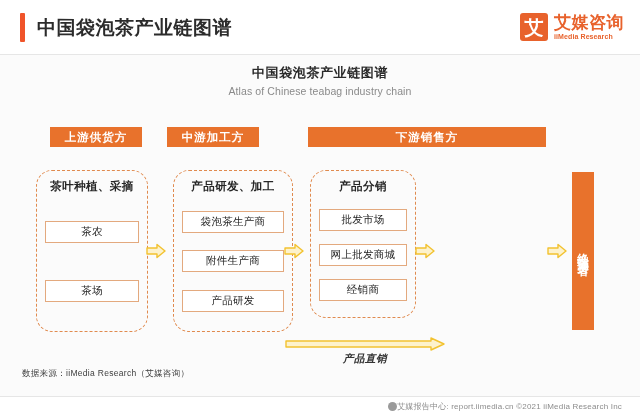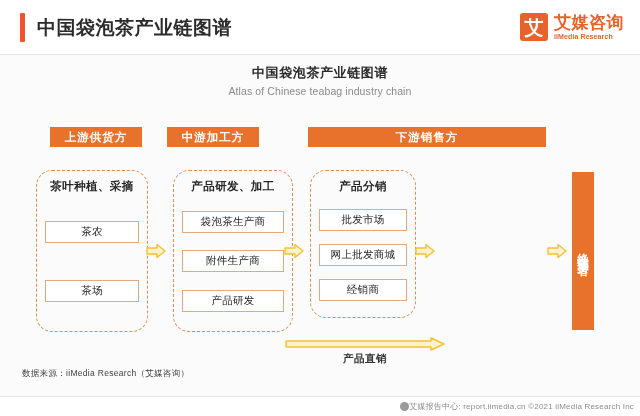--- a/index.html
+++ b/index.html
@@ -122,21 +122,21 @@
 
   
   .long-arrow {
     position: absolute; left: 285px; top: 337px;
     width: 160px; height: 14px;
   }
   .long-arrow svg { display: block; }
   .long-arrow-label {
     position: absolute; left: 285px; top: 352px; width: 160px;
     text-align: center; font-size: 10.5px; font-weight: 700;
-    color: #333333; letter-spacing: 0.5px;
+    color: #333333; letter-spacing: 0.5px; font-style: italic;
   }
 
   
   .end-bar {
     position: absolute; left: 572px; top: 172px;
     width: 22px; height: 158px;
     background: #e8722c;
     display: flex; align-items: center; justify-content: center;
   }
   .end-bar-text {
@@ -151,21 +151,21 @@
     font-size: 8.5px; color: #3d3d3d; letter-spacing: 0.3px;
   }
 
   
   .footer {
     position: absolute; left: 0; bottom: 0;
     width: 640px; height: 20px;
     background: #ffffff;
     border-top: 1px solid #e6e6e6;
     display: flex; align-items: center; justify-content: flex-end;
-    padding-right: 6px; 
+    padding-right: 18px; 
   }
   .footer-icon {
     width: 9px; height: 9px; border-radius: 50%;
     background: #9a9a9a; display: inline-block;
   }
   .footer-text {
     font-size: 8px; color: #8c8c8c; letter-spacing: 0.2px;
   }
 </style>
 </head>

